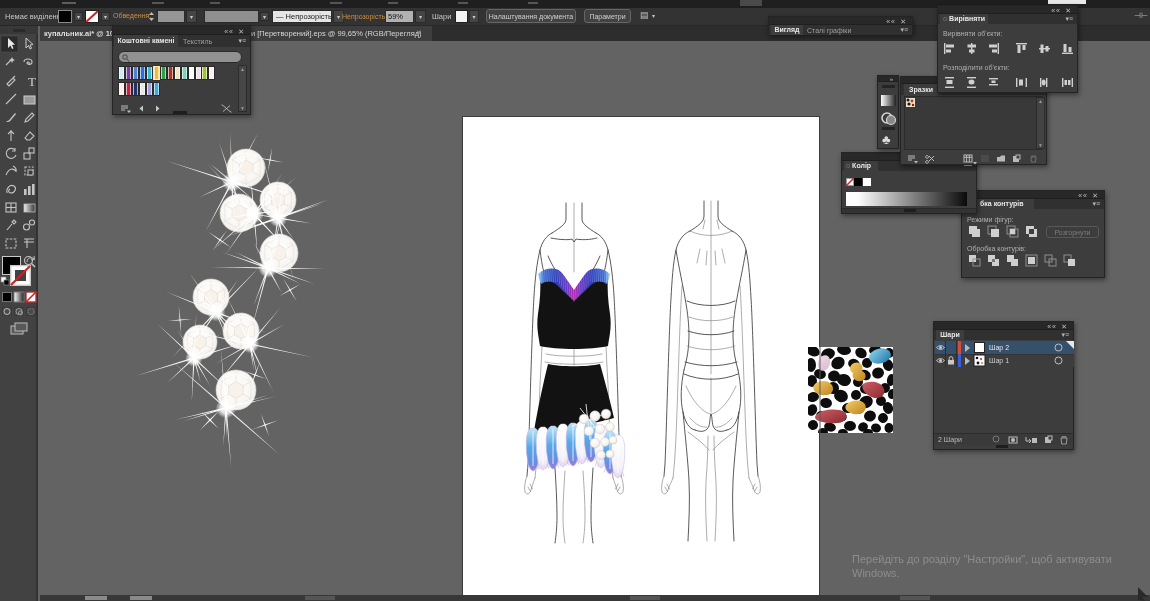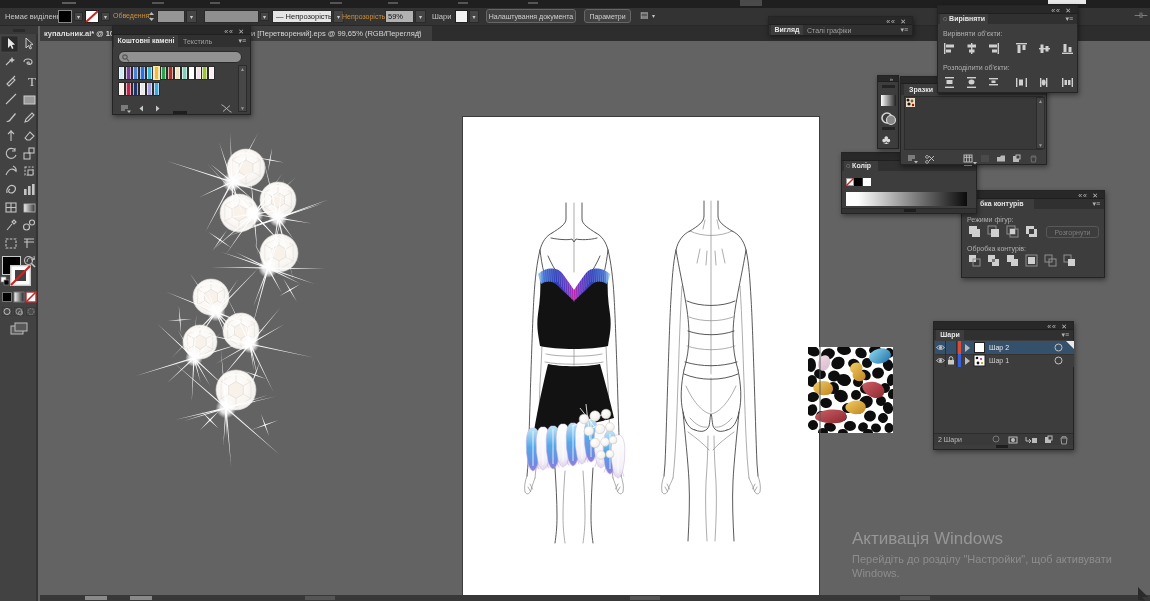--- a/index.html
+++ b/index.html
@@ -690,21 +690,20 @@
       <line x1="12" y1="0" x2="12" y2="86" stroke="#585858" stroke-width="1"></line>
     </svg>
 
   <div class="abs" style="left:40px;top:595px;width:1110px;height:6px;background:#383838"></div>
   <div class="abs" style="left:85px;top:596px;width:22px;height:4px;background:#8a8a8a"></div>
   <div class="abs" style="left:130px;top:596px;width:22px;height:4px;background:#8a8a8a"></div>
   <div class="abs" style="left:305px;top:596px;width:30px;height:4px;background:#555"></div>
   <div class="abs" style="left:630px;top:596px;width:30px;height:4px;background:#555"></div>
   <div class="abs" style="left:900px;top:596px;width:30px;height:4px;background:#555"></div>
 
-  <div class="abs" style="left:852px;top:529px;font-size:17px;color:#969696">Активація Windows</div>
   <div class="abs" style="left:852px;top:552px;font-size:11px;color:#8d8d8d;line-height:14px">Перейдіть до розділу "Настройки", щоб активувати<br>Windows.</div>
   <svg style="left:1136px;top:586px" width="14" height="15">
       <path d="M2,14 L2,1 L12,11 L6,11 L9,15 Z" fill="#2a2a2a"></path>
     </svg>
 
   <div class="panel" style="left:768px;top:16px;width:145px;height:19px">
     <div class="phead"></div>
     <div class="hx" style="right:16px;top:1px">««</div>
       <div class="hx" style="right:5px;top:1px">✕</div>
     <div class="ptabs" style="top:8px;height:10px"></div>

